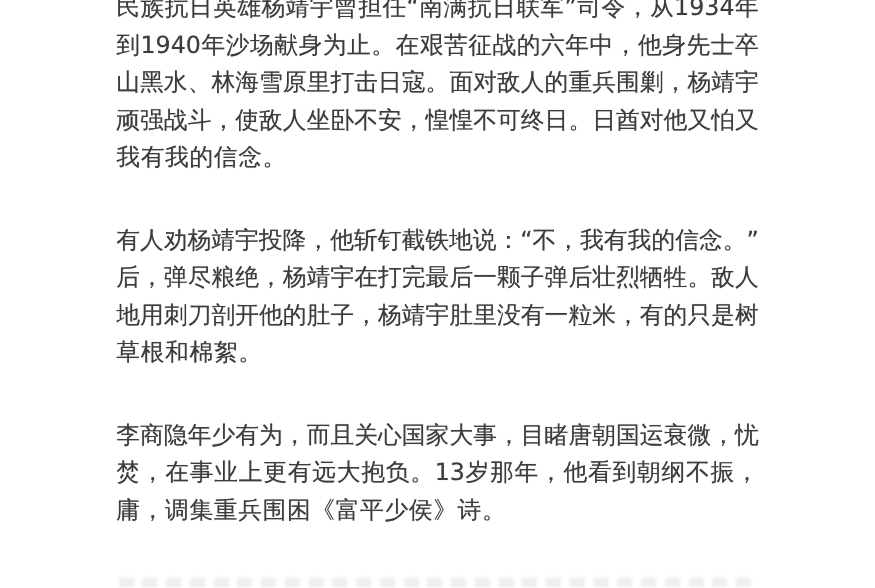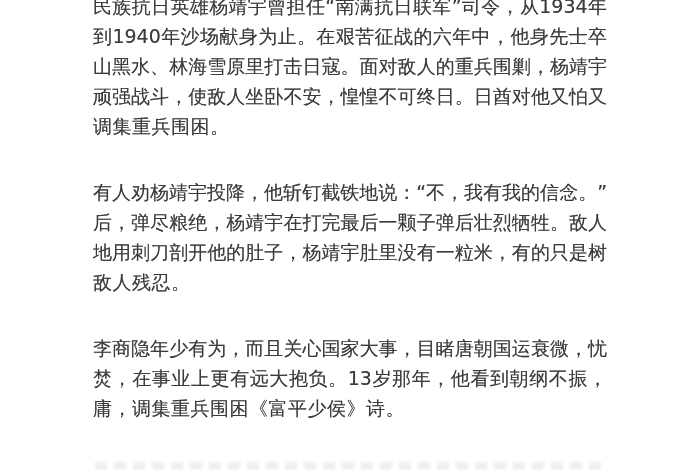--- a/index.html
+++ b/index.html
@@ -60,28 +60,28 @@
 </head>
 <body style="background: rgb(255, 255, 255);">
 
 <div class="doc">
 
   <div class="para">
     <div class="line full">民族抗日英雄杨靖宇曾担任“南满抗日联军”司令，从1934年一直</div>
     <div class="line full">到1940年沙场献身为止。在艰苦征战的六年中，他身先士卒地在白</div>
     <div class="line full">山黑水、林海雪原里打击日寇。面对敌人的重兵围剿，杨靖宇率部</div>
     <div class="line full">顽强战斗，使敌人坐卧不安，惶惶不可终日。日酋对他又怕又恨，</div>
-    <div class="line">调集重兵围困。</div>
+    <div class="line">我有我的信念。</div>
   </div>
 
   <div class="para">
     <div class="line full">有人劝杨靖宇投降，他斩钉截铁地说：“不，我有我的信念。”最</div>
     <div class="line full">后，弹尽粮绝，杨靖宇在打完最后一颗子弹后壮烈牺牲。敌人残忍</div>
     <div class="line full">地用刺刀剖开他的肚子，杨靖宇肚里没有一粒米，有的只是树皮、</div>
-    <div class="line">敌人残忍。</div>
+    <div class="line">草根和棉絮。</div>
   </div>
 
   <div class="para">
     <div class="line full">李商隐年少有为，而且关心国家大事，目睹唐朝国运衰微，忧心如</div>
     <div class="line full">焚，在事业上更有远大抱负。13岁那年，他看到朝纲不振，君臣昏</div>
     <div class="line">庸，调集重兵围困《富平少侯》诗。</div>
   </div>
 
 </div>
 

